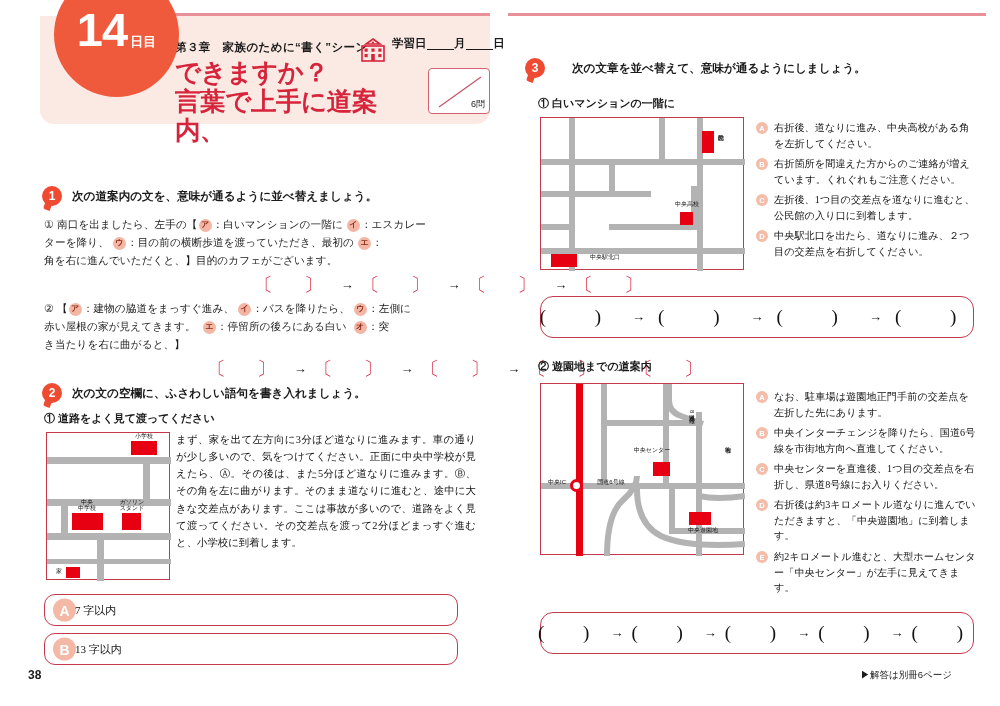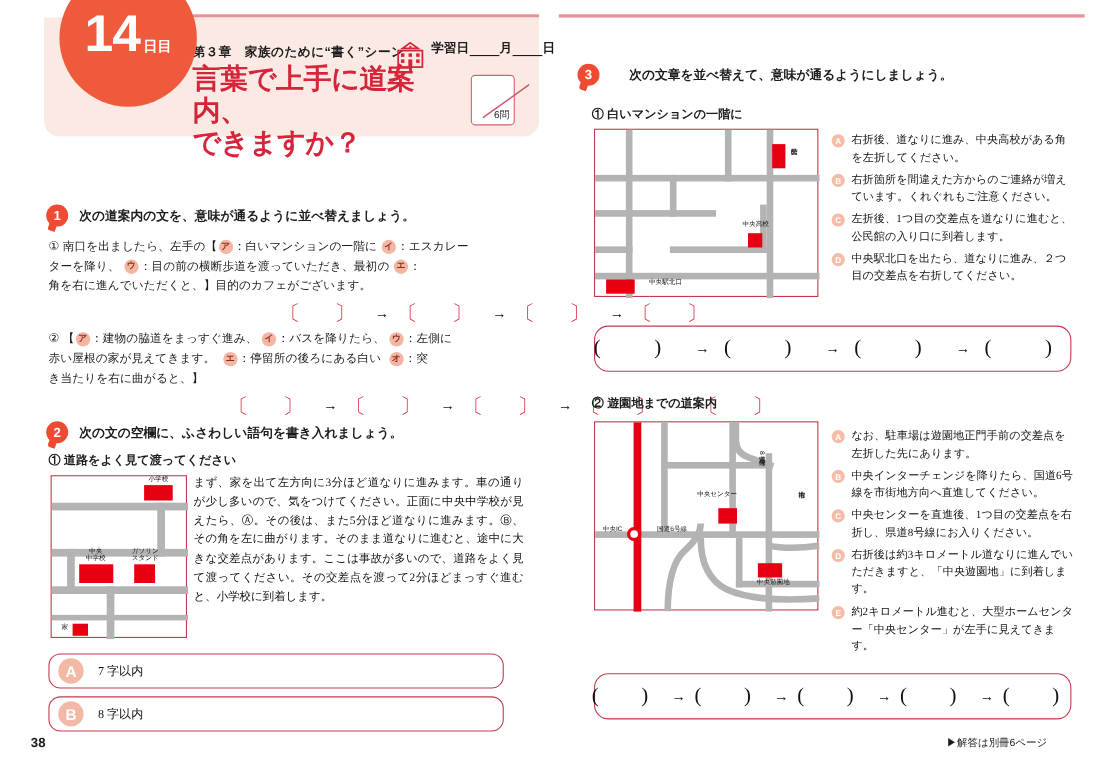--- a/index.html
+++ b/index.html
@@ -40,21 +40,21 @@
     font-size:25.5px; color:#d6243b; line-height:1.14; letter-spacing:-.4px;
   }
   .study-date {
     position:absolute; left:352px; top:20px;
     font-family:"Liberation Sans",sans-serif; font-weight:bold;
     font-size:11.5px; color:#1b1b1b; white-space:nowrap;
   }
   .study-date u { text-decoration:none; border-bottom:1px solid #1b1b1b; padding:0 9px; }
   .school-icon { position:absolute; left:318px; top:22px; width:30px; height:26px; }
   .score-box {
-    position:absolute; left:388px; top:52px; width:40px; height:46px;
+    position:absolute; left:388px; top:52px; width:62px; height:46px;
     border:1.4px solid #d46070; border-radius:4px; background:#fff;
   }
   .score-box .slash { position:absolute; left:8px; top:6px; width:46px; height:34px; }
   .score-box .q { position:absolute; right:4px; bottom:2px; font-size:9px; color:#222; font-family:"Liberation Sans",sans-serif; }
 
   
   .intro {
     position:absolute; left:42px; top:130px; width:440px;
     font-family:"Liberation Sans",sans-serif; font-weight:bold;
     font-size:10.6px; color:#d6243b; line-height:1.62; letter-spacing:.15px;
@@ -110,21 +110,21 @@
   .pill {
     position:absolute; border:1.5px solid #c33a4c; border-radius:11px; background:#fff;
   }
   .pill-letter {
     position:absolute; left:8px; top:50%; transform:translateY(-50%);
     width:23px; height:23px; border-radius:50%; background:#f3b9a6;
     display:flex; align-items:center; justify-content:center;
     color:#fff; font-family:"Liberation Sans",sans-serif; font-weight:bold; font-size:14px;
   }
   .pill-text {
-    position:absolute; left:44px; top:50%; transform:translateY(-50%);
+    position:absolute; left:30px; top:50%; transform:translateY(-50%);
     font-family:"Liberation Serif", serif; font-size:11px; color:#111;
   }
 
   
   .ritem { position:absolute; display:flex; gap:6px; }
   .ritem .letter {
     flex:0 0 auto; width:12px; height:12px; border-radius:50%;
     background:#f4bda9; color:#fff;
     font-family:"Liberation Sans",sans-serif; font-weight:bold; font-size:7.5px;
     display:flex; align-items:center; justify-content:center; margin-top:2px;
@@ -159,22 +159,22 @@
 <body>
 
 <div class="spread">
 
   <div class="top-rule-left"></div>
   <div class="top-rule-right"></div>
 
   <div class="header-band">
     <div class="chapter-line">第３章　家族のために“書く”シーン</div>
     <div class="lesson-title">
+      <div>できますか？</div>
       <div>言葉で上手に道案内、</div>
-      <div>できますか？</div>
     </div>
 
     <svg class="school-icon" viewBox="0 0 30 26">
       <path d="M15 1 L22 6 L8 6 Z" fill="none" stroke="#d6243b" stroke-width="1.6"></path>
       <circle cx="15" cy="4.6" r="1.1" fill="#d6243b"></circle>
       <rect x="4" y="8" width="22" height="15" fill="none" stroke="#d6243b" stroke-width="1.6"></rect>
       <rect x="6.5" y="10.5" width="3.2" height="3.2" fill="#d6243b"></rect>
       <rect x="13.4" y="10.5" width="3.2" height="3.2" fill="#d6243b"></rect>
       <rect x="20.3" y="10.5" width="3.2" height="3.2" fill="#d6243b"></rect>
       <rect x="6.5" y="16" width="3.2" height="3.2" fill="#d6243b"></rect>
@@ -271,21 +271,21 @@
   <div style="position:absolute; left:176px; top:431px; width:300px;">
     <div style="font-family:'Liberation Serif',serif; font-size:10.4px; line-height:1.65; color:#111; text-align:justify;">まず、家を出て左方向に3分ほど道なりに進みます。車の通りが少し多いので、気をつけてください。正面に中央中学校が見えたら、Ⓐ。その後は、また5分ほど道なりに進みます。Ⓑ、その角を左に曲がります。そのまま道なりに進むと、途中に大きな交差点があります。ここは事故が多いので、道路をよく見て渡ってください。その交差点を渡って2分ほどまっすぐ進むと、小学校に到着します。</div>
   </div>
 
   <div class="pill" style="left:44px; top:594px; width:414px; height:32px;">
     <span class="pill-letter">A</span>
     <span class="pill-text">7 字以内</span>
   </div>
   <div class="pill" style="left:44px; top:633px; width:414px; height:32px;">
     <span class="pill-letter">B</span>
-    <span class="pill-text">8 字以内</span>
+    <span class="pill-text">13 字以内</span>
   </div>
 
   <div class="folio-left">38</div>
 
   <div class="qmark" style="left:525px; top:58px;">3</div>
   <div class="qtext" style="left:572px; top:61px;">次の文章を並べ替えて、意味が通るようにしましょう。</div>
 
   <div class="subhead" style="left:538px; top:96px;">① 白いマンションの一階に</div>
 
   <div class="map" style="left:540px; top:117px; width:204px; height:153px;">

